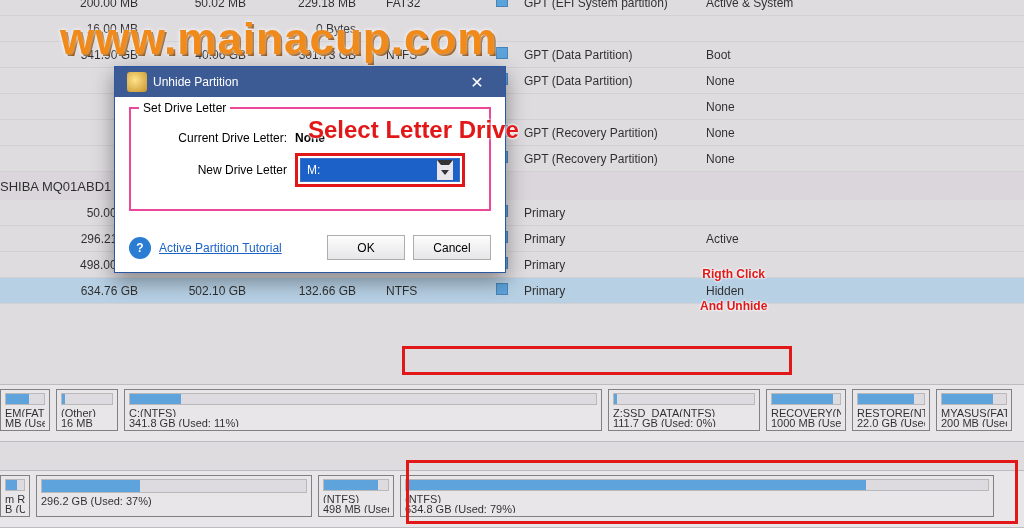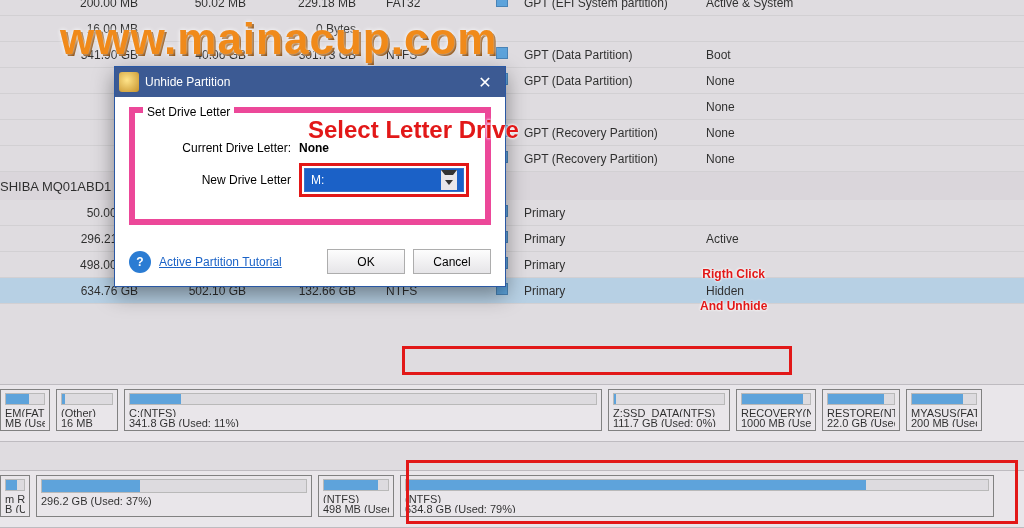--- a/index.html
+++ b/index.html
@@ -14,25 +14,25 @@
     .panel{position:absolute;left:0;right:0;background:#e4e1e6;border-top:1px solid #b0adb2;border-bottom:1px solid #b0adb2}
     .panel1{top:384px;height:58px}
     .panel2{top:470px;height:58px}
     .blocks{display:flex;height:50px;gap:6px;padding:4px 0}
     .pblock{border:1px solid #666;padding:3px 4px;display:flex;flex-direction:column}
     .pbar{height:14px;background:#d6d3d8;border:1px solid #aaa;position:relative;margin-bottom:2px}
     .pbar i{display:block;height:100%;background:#3b8fd4}
     .plabel{font-size:11px;line-height:12px;white-space:nowrap;overflow:hidden}
     
     .dialog{position:absolute;left:114px;top:66px;width:392px;background:#fff;border:1px solid #2a58a4;box-shadow:0 8px 20px rgba(0,0,0,0.4)}
-    .titlebar{height:30px;background:#3c5a93;color:#fff;display:flex;align-items:center;padding:0 4px;font-size:13px}
+    .titlebar{height:30px;background:#3c5a93;color:#fff;display:flex;align-items:center;padding:0 12px;font-size:13px}
     .titlebar .ticon{width:20px;height:20px;margin-right:6px;background:radial-gradient(circle at 40% 40%,#ffe48a,#c6912a);border-radius:3px}
     .closex{margin-left:auto;width:32px;height:24px;display:flex;align-items:center;justify-content:center;font-size:16px;cursor:pointer}
     .dbody{padding:10px 14px 12px}
-    .fieldset{border:6px solid #ec4899;padding:20px 14px 14px;position:relative}
+    .fieldset{border:2px solid #ec4899;padding:14px 14px 14px;position:relative}
     .fieldset .lg{position:absolute;top:-8px;left:8px;background:#fff;padding:0 4px;font-size:12px}
     .frow{display:flex;align-items:center;margin:8px 0}
     .flab{width:150px;text-align:right;padding-right:8px}
     .fval{font-weight:bold}
     .combo{width:160px;height:24px;background:#1b61c7;color:#fff;display:flex;align-items:center;padding:0 6px;position:relative;border:1px solid #3a72c9}
     .combo .arrow{margin-left:auto;width:0;height:0;border-left:4px solid transparent;border-right:4px solid transparent;border-top:5px solid #333;background:#e8e6ea;width:16px;height:20px;display:flex;align-items:center;justify-content:center}
     .combo .arrow b{width:0;height:0;border-left:4px solid transparent;border-right:4px solid transparent;border-top:5px solid #333}
     .comboOuter{border:3px solid #e21818;padding:2px;display:inline-block}
     .dfooter{display:flex;align-items:center;gap:8px;padding:12px 14px}
     .info{width:22px;height:22px;border-radius:50%;background:#2b7cd3;color:#fff;display:flex;align-items:center;justify-content:center;font-weight:bold}
@@ -186,21 +186,21 @@
     <div class="plabel">(Other)</div>
     <div class="plabel">16 MB</div>
   </div>
       <div class="pblock" style="width:478px">
     <div class="pbar">
           <i style="width:11%"></i>
         </div>
     <div class="plabel">C:(NTFS)</div>
     <div class="plabel">341.8 GB (Used: 11%)</div>
   </div>
-      <div class="pblock" style="width:122px">
+      <div class="pblock" style="width:152px">
     <div class="pbar">
           <i style="width:2%"></i>
         </div>
     <div class="plabel">Z:SSD_DATA(NTFS)</div>
     <div class="plabel">111.7 GB (Used: 0%)</div>
   </div>
       <div class="pblock" style="width:80px">
     <div class="pbar">
           <i style="width:90%"></i>
         </div>

